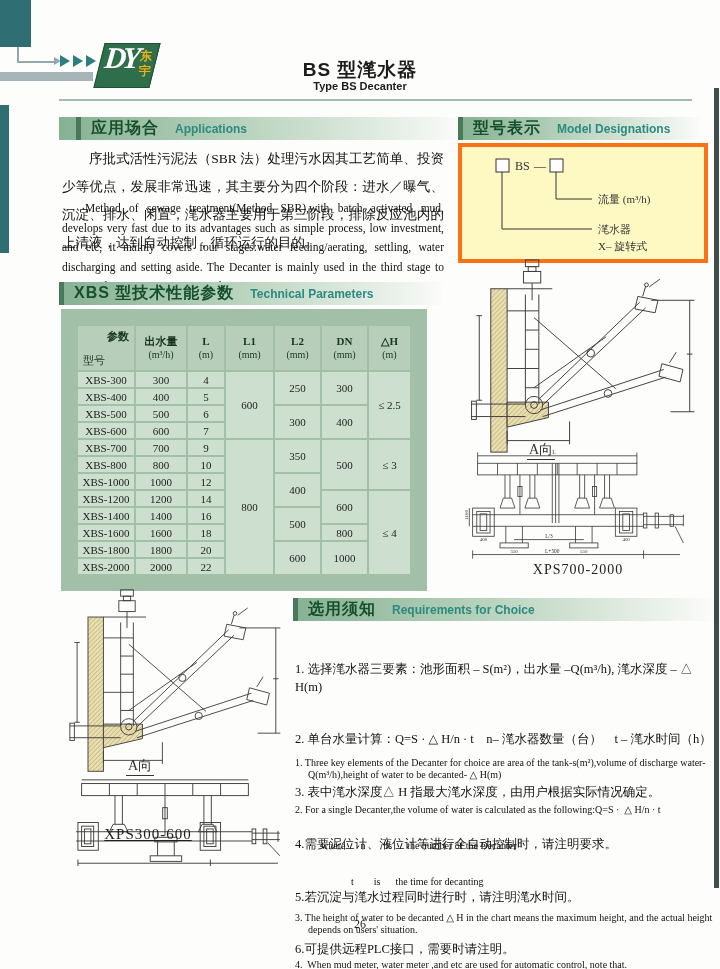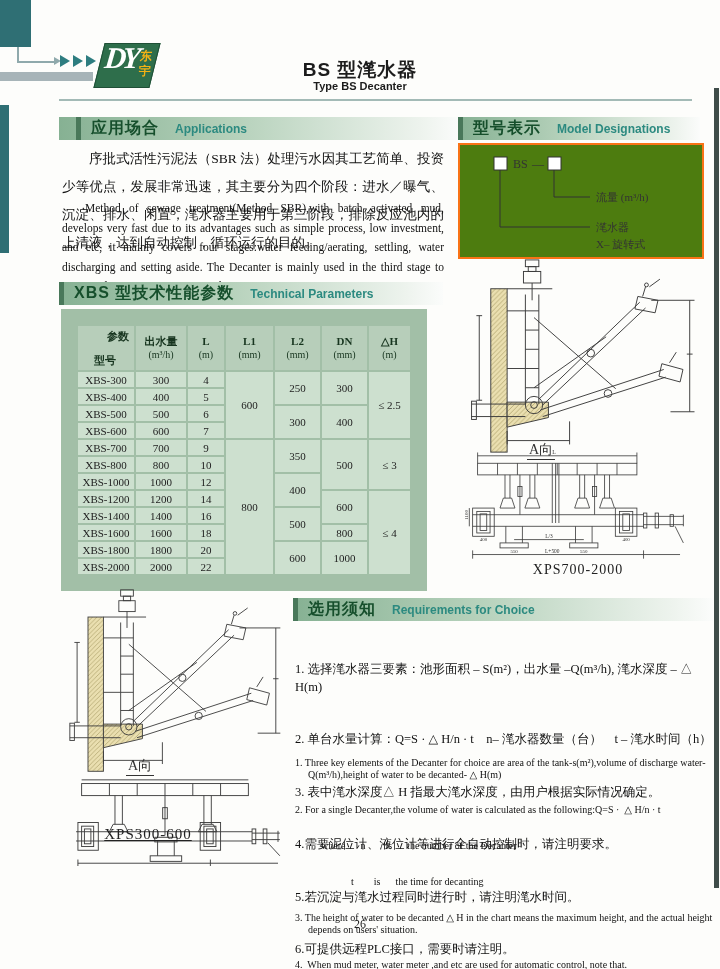--- a/index.html
+++ b/index.html
@@ -34,33 +34,33 @@
            background:linear-gradient(90deg,#86b193 0%,#b7d2bc 45%,#edf3ed 90%,#fbfcfb 100%);}
   .sec-accent{width:5px;height:23px;background:#49785a;margin-right:10px;flex:none;}
   .sec-cn{font-family:"Liberation Sans",sans-serif;font-weight:bold;font-size:16px;color:#164f2c;letter-spacing:1px;white-space:nowrap;}
   .sec-en{font-family:"Liberation Sans",sans-serif;font-weight:bold;font-size:12px;color:#2c8a80;margin-left:16px;white-space:nowrap;}
   
   .cn-para{position:absolute;left:62px;top:145px;width:382px;font-size:13.5px;line-height:28px;
            text-align:justify;text-indent:2em;color:#111;}
   .en-para{position:absolute;left:62px;top:199px;width:382px;font-size:11.5px;line-height:19.5px;
            text-align:justify;text-indent:2em;color:#111;}
   
-  .model-box{position:absolute;left:458px;top:143px;width:242px;height:112px;background:#4d7c0f;
-             border:2px solid #f97316;}
+  .model-box{position:absolute;left:458px;top:143px;width:242px;height:112px;background:#fef9c3;
+             border:4px solid #f97316;}
   
   .tbl-wrap{position:absolute;left:61px;top:309px;background:#a2bfa7;padding:15px;}
   table.params{border-collapse:separate;border-spacing:2px;background:#a2bfa7;}
   table.params th,table.params td{padding:0;text-align:center;vertical-align:middle;
       font-family:"Liberation Serif",serif;}
   table.params th{background:#b7ceba;height:44px;font-size:11px;line-height:13px;color:#17351f;}
   table.params td{background:#cde0cf;height:15px;font-size:11px;color:#222;}
   th.corner{position:relative;background:#b7ceba;
       background-image:linear-gradient(to bottom right,rgba(0,0,0,0) 49.4%,#52705a 49.4%,#52705a 50.8%,rgba(0,0,0,0) 50.8%);}
   .corner-top{position:absolute;top:4px;right:5px;font-size:11px;font-weight:bold;}
-  .corner-bottom{position:absolute;bottom:3px;left:16px;font-size:11px;font-weight:bold;}
+  .corner-bottom{position:absolute;bottom:3px;left:5px;font-size:11px;font-weight:normal;}
   .h1{display:block;font-weight:bold;}
   .h2{display:block;font-size:10px;font-weight:normal;}
   
   .drawing{position:absolute;}
   .drw-label{position:absolute;font-size:14px;font-family:"Liberation Serif",serif;color:#222;
              text-align:center;letter-spacing:1px;}
   .view-mark{position:absolute;font-size:14px;color:#333;border-bottom:1px solid #333;padding:0 2px;}
   svg text{font-family:"Liberation Serif",serif;fill:#333;}
   
   .cn-list{position:absolute;left:295px;top:626px;width:422px;font-size:12.5px;line-height:17.5px;

